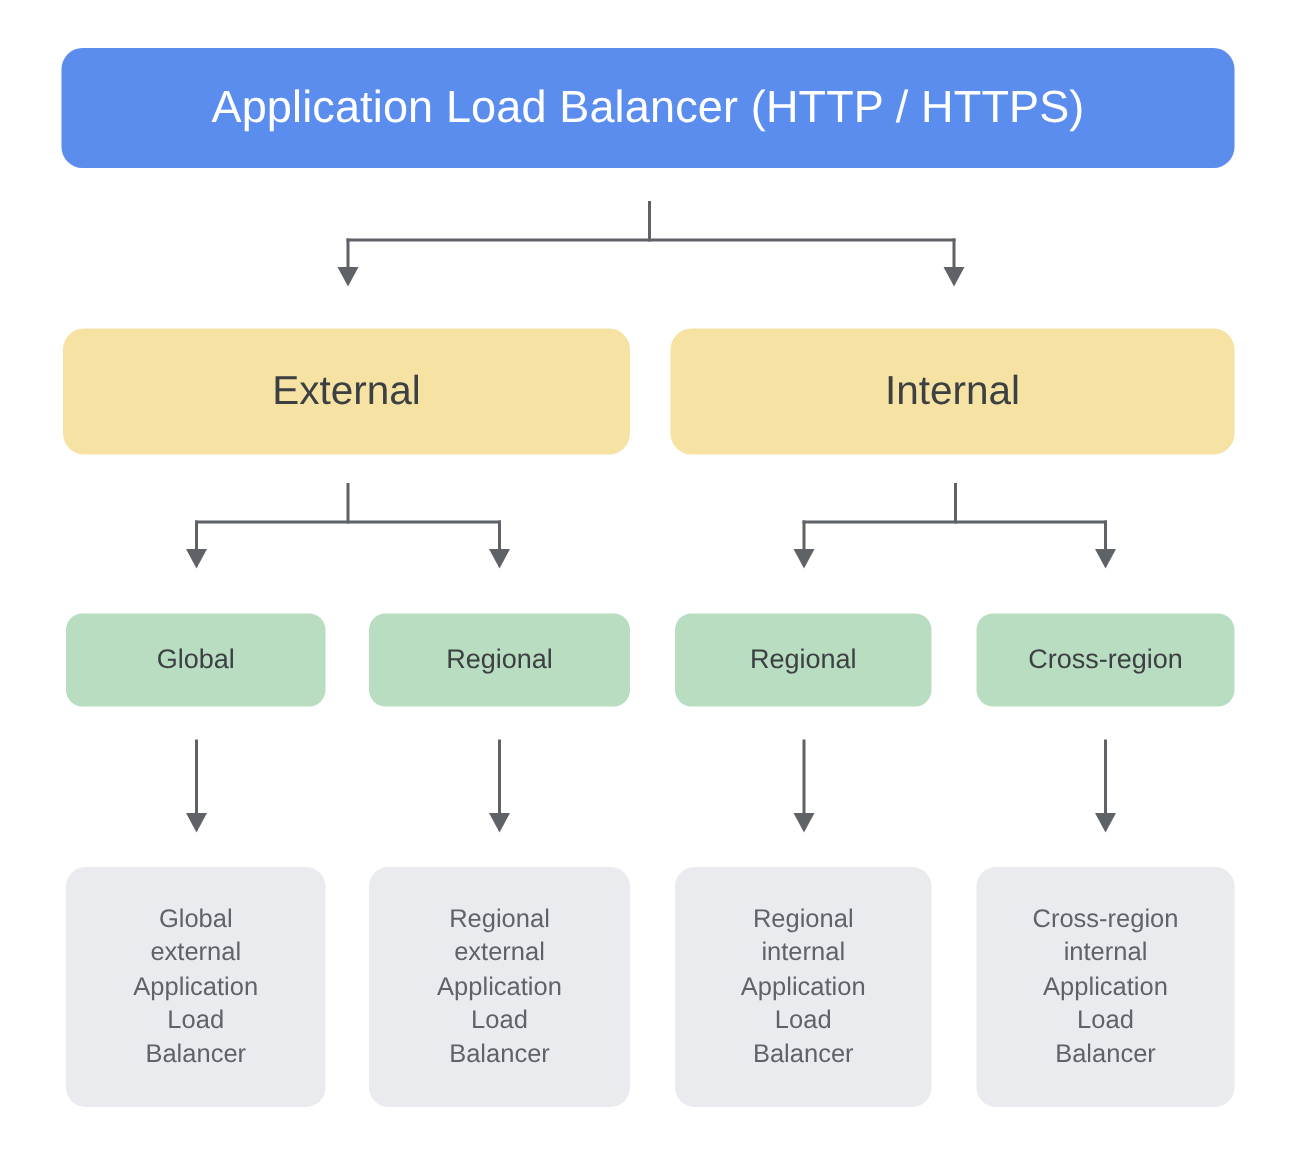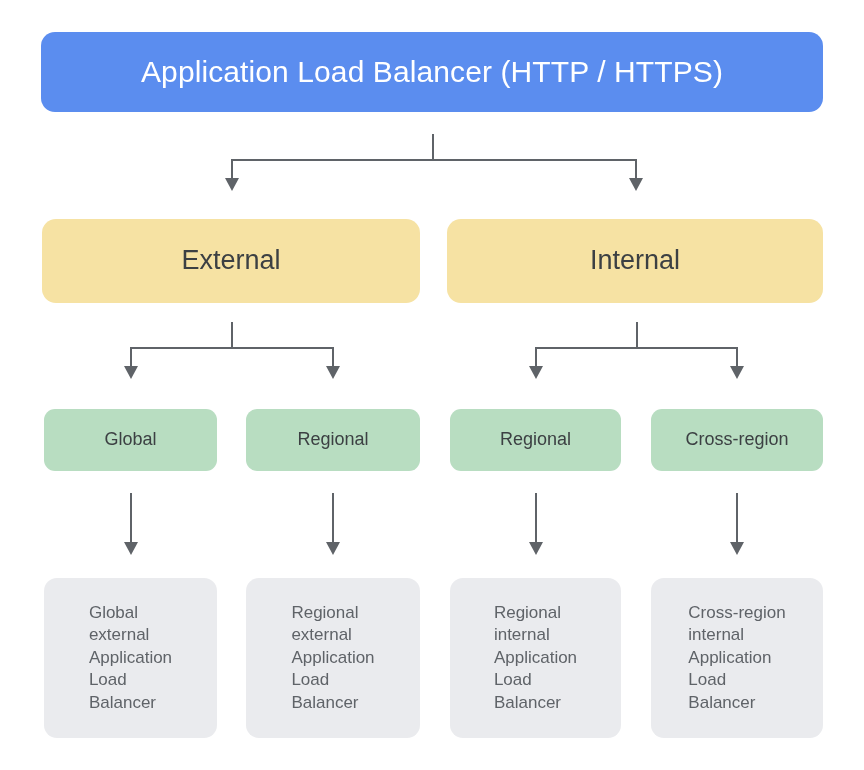--- a/index.html
+++ b/index.html
@@ -18,21 +18,21 @@
     height: 770px;
     background: #ffffff;
     overflow: hidden;
   }
   .node {
     position: absolute;
     box-sizing: border-box;
     display: flex;
     align-items: center;
     justify-content: center;
-    text-align: left;
+    text-align: center;
     line-height: 1.32;
   }
   
   .node-root {
     left: 41px;
     top: 32px;
     width: 782px;
     height: 80px;
     background: #5b8def;
     border-radius: 14px;

